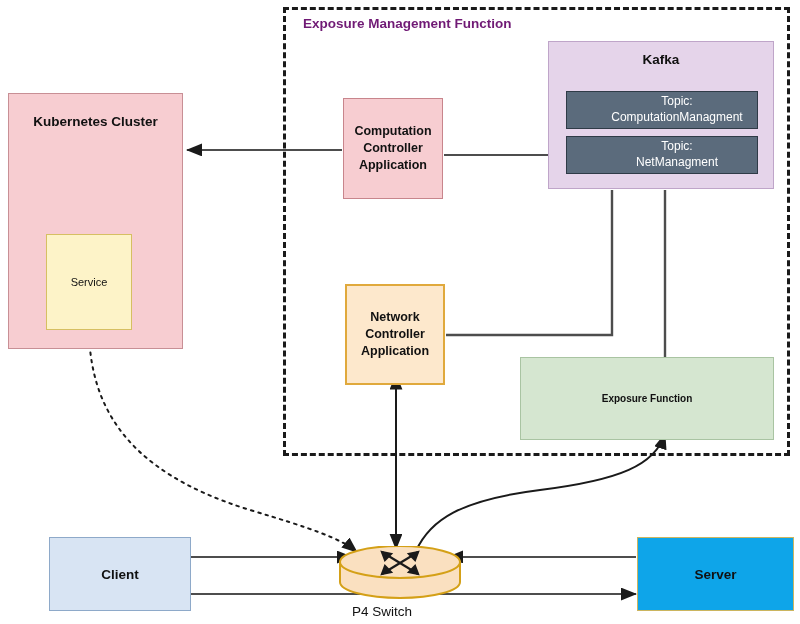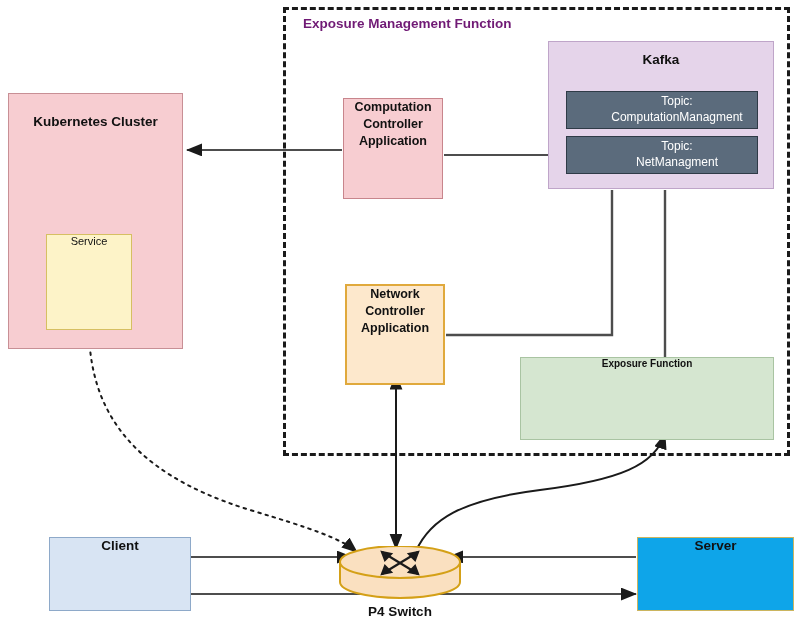--- a/index.html
+++ b/index.html
@@ -20,21 +20,21 @@
     left: 0;
     top: 0;
     width: 800px;
     height: 624px;
     pointer-events: none;
   }
   .node {
     position: absolute;
     box-sizing: border-box;
     display: flex;
-    align-items: flex-start;
+    align-items: center;
     justify-content: center;
     text-align: center;
     font-weight: bold;
     color: #111111;
   }
   
   #emf-group {
     left: 283px;
     top: 7px;
     width: 507px;
@@ -166,26 +166,26 @@
     top: 537px;
     width: 157px;
     height: 74px;
     background: #0ea5e9;
     border: 1.5px solid #cbb55f;
     font-size: 13.5px;
   }
   
   #p4-label {
     position: absolute;
-    left: 330px;
+    left: 312px;
     top: 602px;
     width: 140px;
     height: 18px;
     font-size: 13.5px;
-    font-weight: bold;
+    font-weight: normal;
     color: #111111;
     display: flex;
     align-items: center;
     justify-content: center;
   }
   #p4-switch-shape {
     position: absolute;
     left: 338px;
     top: 546px;
     width: 124px;

